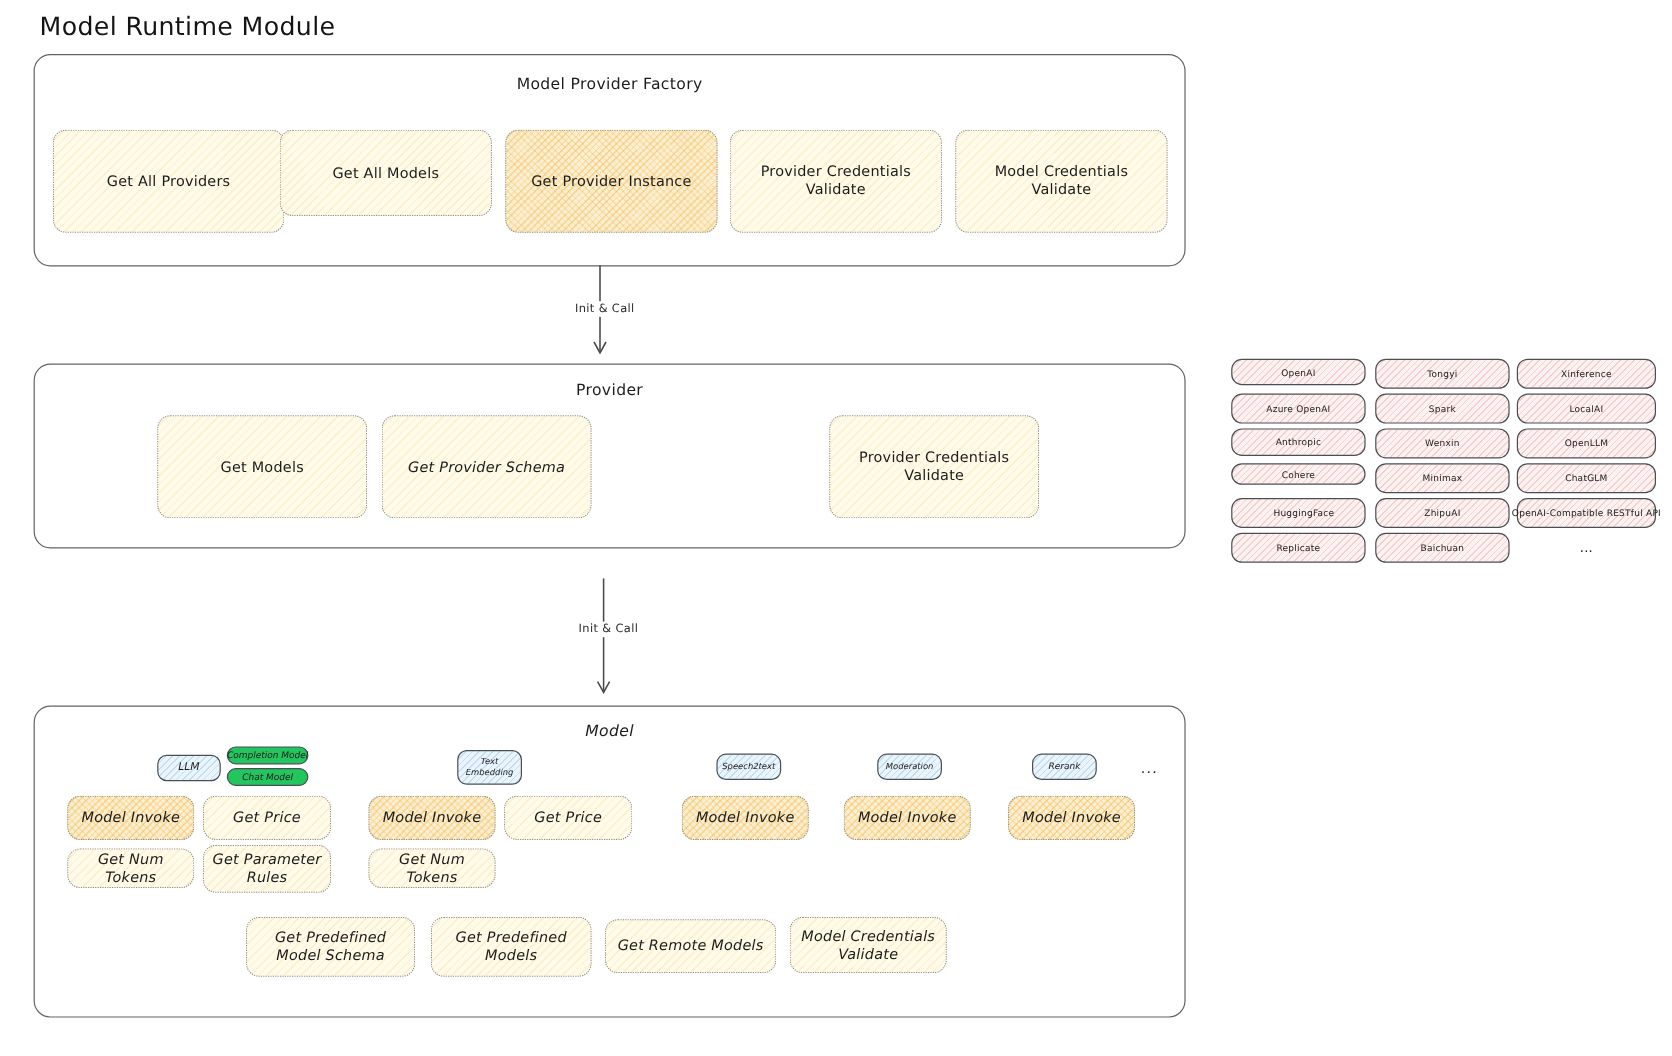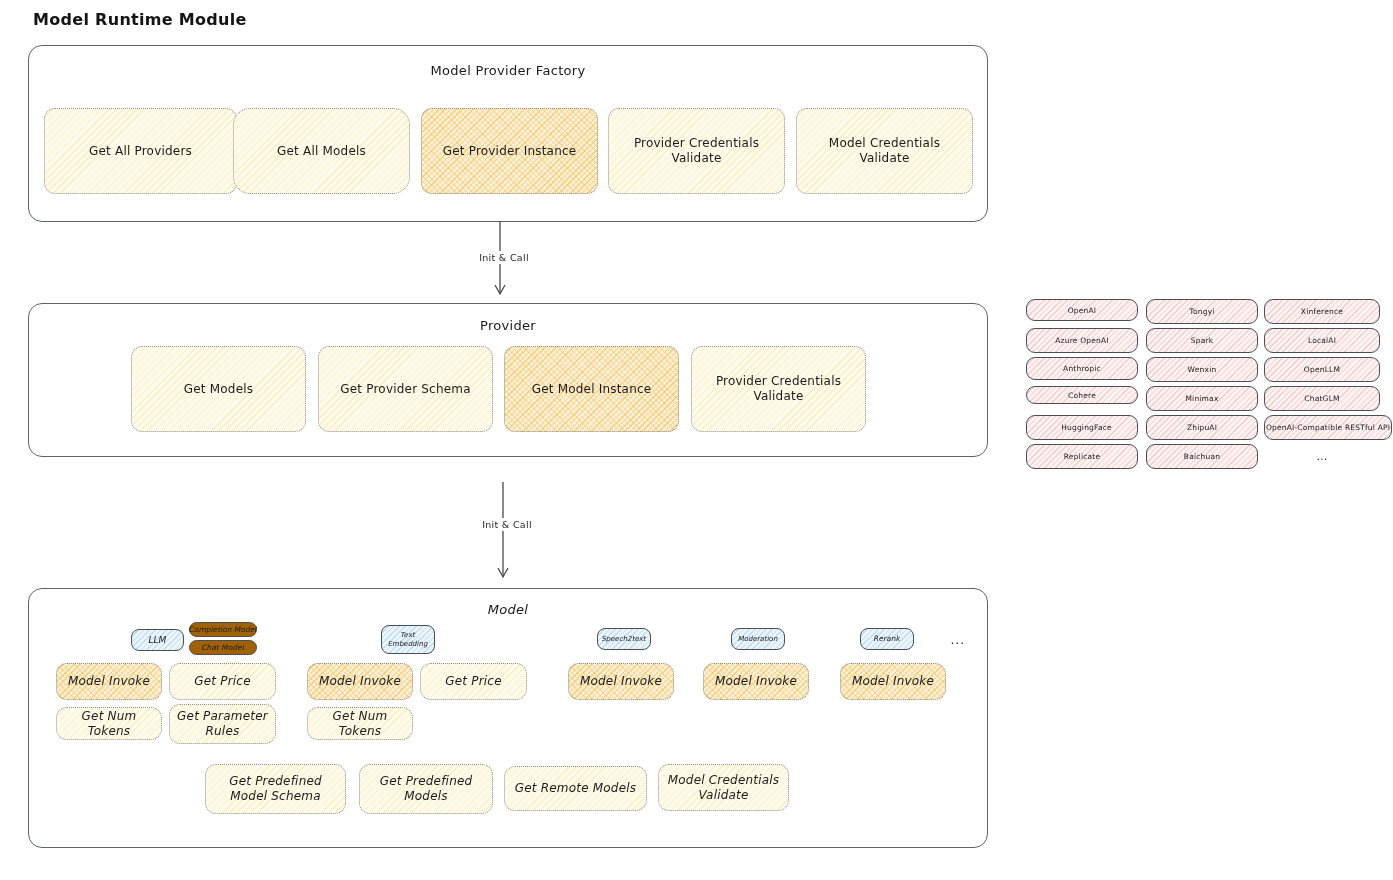--- a/index.html
+++ b/index.html
@@ -1,21 +1,21 @@
 <!DOCTYPE html>
 <html><head>
 <meta charset="utf-8">
 <style>
   html,body{margin:0;padding:0;background:#ffffff;}
   .canvas{
     position:relative;width:1393px;height:880px;background:#ffffff;overflow:hidden;
     font-family:"DejaVu Sans","Liberation Sans",sans-serif;color:#1b1b1b;
   }
   .abs{position:absolute;}
-  .page-title{font-size:16px;font-weight:bold;letter-spacing:.3px;color:#141414;}
+  .page-title{font-size:21px;font-weight:normal;letter-spacing:.3px;color:#141414;}
 
   
   .container{
     position:absolute;background:#ffffff;border:1.6px solid #606468;border-radius:14px;
   }
   .stack::before,.stack::after{
     content:"";position:absolute;inset:0;border:1.4px solid #7b7f83;border-radius:14px;
     background:#ffffff;z-index:-1;
   }
   .stack::before{transform:translate(6px,6px);}
@@ -52,21 +52,21 @@
 
   
   .blue-tab{
     position:absolute;display:flex;align-items:center;justify-content:center;text-align:center;
     border:1.4px solid #4a4f54;border-radius:8px;font-size:8px;line-height:1.15;box-sizing:border-box;
     background-color:#eaf4fb;padding:1px 2px;
     background-image:repeating-linear-gradient(135deg,rgba(137,186,226,.4) 0px,rgba(137,186,226,.4) 1px,transparent 1px,transparent 4px);
   }
   .mini-tab{
     position:absolute;display:flex;align-items:center;justify-content:center;text-align:center;
-    border:1.3px solid #4a4f54;border-radius:8px;font-size:7.5px;background:#a16207;box-sizing:border-box;
+    border:1.3px solid #4a4f54;border-radius:8px;font-size:7.5px;background:#22c55e;box-sizing:border-box;
     white-space:nowrap;padding:1px 4px;
   }
   .dots{position:absolute;font-size:12px;color:#1b1b1b;letter-spacing:1px;}
 
   
   .arrow-label{
     position:absolute;background:#ffffff;font-size:9.5px;letter-spacing:.3px;color:#2a2a2a;
     padding:1px 4px;text-align:center;z-index:3;white-space:nowrap;
   }
   svg.arrow{position:absolute;overflow:visible;z-index:2;}
@@ -74,37 +74,36 @@
 </head>
 <body>
 
 <div class="canvas">
 
   <div class="abs page-title" style="left:33px;top:10px;">Model Runtime Module</div>
 
   <div class="container" style="left:28px;top:45px;width:958px;height:175px;">
     <div class="section-title" style="top:17px;">Model Provider Factory</div>
     <div class="node fill-y" style="left:15px;top:62px;width:193px;height:86px;">Get All Providers</div>
-    <div class="node fill-y" style="left:204px;top:62px;width:177px;height:86px;border-radius:17px;">Get All Models</div>
+    <div class="node fill-y" style="left:204px;top:62px;width:177px;height:72px;">Get All Models</div>
     <div class="node fill-o" style="left:392px;top:62px;width:177px;height:86px;">Get Provider Instance</div>
     <div class="node fill-y" style="left:579px;top:62px;width:177px;height:86px;">Provider Credentials Validate</div>
     <div class="node fill-y" style="left:767px;top:62px;width:177px;height:86px;">Model Credentials Validate</div>
   </div>
 
   <svg class="arrow" style="left:492px;top:221px;" width="16" height="76">
     <line x1="8" y1="0" x2="8" y2="73" stroke="#4a4a4a" stroke-width="1.3"></line>
     <path d="M3 64 L8 73 L13 64" fill="none" stroke="#4a4a4a" stroke-width="1.3"></path>
   </svg>
   <div class="arrow-label" style="left:468px;top:251px;width:64px;">Init &amp; Call</div>
 
   <div class="container stack" style="left:28px;top:303px;width:958px;height:152px;">
     <div class="section-title" style="top:14px;">Provider</div>
     <div class="node fill-y" style="left:102px;top:42px;width:175px;height:86px;">Get Models</div>
-    <div class="node fill-y" style="left:289px;top:42px;width:175px;height:86px;">Get Provider Schema</div>
-    <div class="node fill-o" style="left:475px;top:42px;width:175px;height:86px;">Get Model Instance</div>
+    <div class="node fill-y" style="left:289px;top:42px;width:175px;height:86px;font-style:italic;">Get Provider Schema</div>
     <div class="node fill-y" style="left:662px;top:42px;width:175px;height:86px;">Provider Credentials Validate</div>
   </div>
 
   <div class="abs" style="left:1026px;top:299px;width:356px;height:172px;">
     <div class="pink-cell" style="left:0px;top:0px;width:112px;height:22px;">OpenAI</div>
     <div class="pink-cell" style="left:120px;top:0px;width:112px;height:25px;">Tongyi</div>
     <div class="pink-cell" style="left:238px;top:0px;width:116px;height:25px;">Xinference</div>
 
     <div class="pink-cell" style="left:0px;top:29px;width:112px;height:25px;">Azure OpenAI</div>
     <div class="pink-cell" style="left:120px;top:29px;width:112px;height:25px;">Spark</div>
@@ -113,21 +112,21 @@
     <div class="pink-cell" style="left:0px;top:58px;width:112px;height:23px;">Anthropic</div>
     <div class="pink-cell" style="left:120px;top:58px;width:112px;height:25px;">Wenxin</div>
     <div class="pink-cell" style="left:238px;top:58px;width:116px;height:25px;">OpenLLM</div>
 
     <div class="pink-cell" style="left:0px;top:87px;width:112px;height:18px;">Cohere</div>
     <div class="pink-cell" style="left:120px;top:87px;width:112px;height:25px;">Minimax</div>
     <div class="pink-cell" style="left:238px;top:87px;width:116px;height:25px;">ChatGLM</div>
 
     <div class="pink-cell" style="left:0px;top:116px;width:112px;height:25px;padding-left:12px;">HuggingFace</div>
     <div class="pink-cell" style="left:120px;top:116px;width:112px;height:25px;">ZhipuAI</div>
-    <div class="pink-cell" style="left:238px;top:116px;width:128px;height:25px;text-align:center;">OpenAI-Compatible RESTful API</div>
+    <div class="pink-cell" style="left:238px;top:116px;width:116px;height:25px;text-align:center;">OpenAI-Compatible RESTful API</div>
 
     <div class="pink-cell" style="left:0px;top:145px;width:112px;height:25px;">Replicate</div>
     <div class="pink-cell" style="left:120px;top:145px;width:112px;height:25px;">Baichuan</div>
     <div class="pink-cell plain-cell" style="left:238px;top:145px;width:116px;height:25px;">...</div>
   </div>
 
   <svg class="arrow" style="left:495px;top:482px;" width="16" height="98">
     <line x1="8" y1="0" x2="8" y2="95" stroke="#4a4a4a" stroke-width="1.3"></line>
     <path d="M3 86 L8 95 L13 86" fill="none" stroke="#4a4a4a" stroke-width="1.3"></path>
   </svg>

